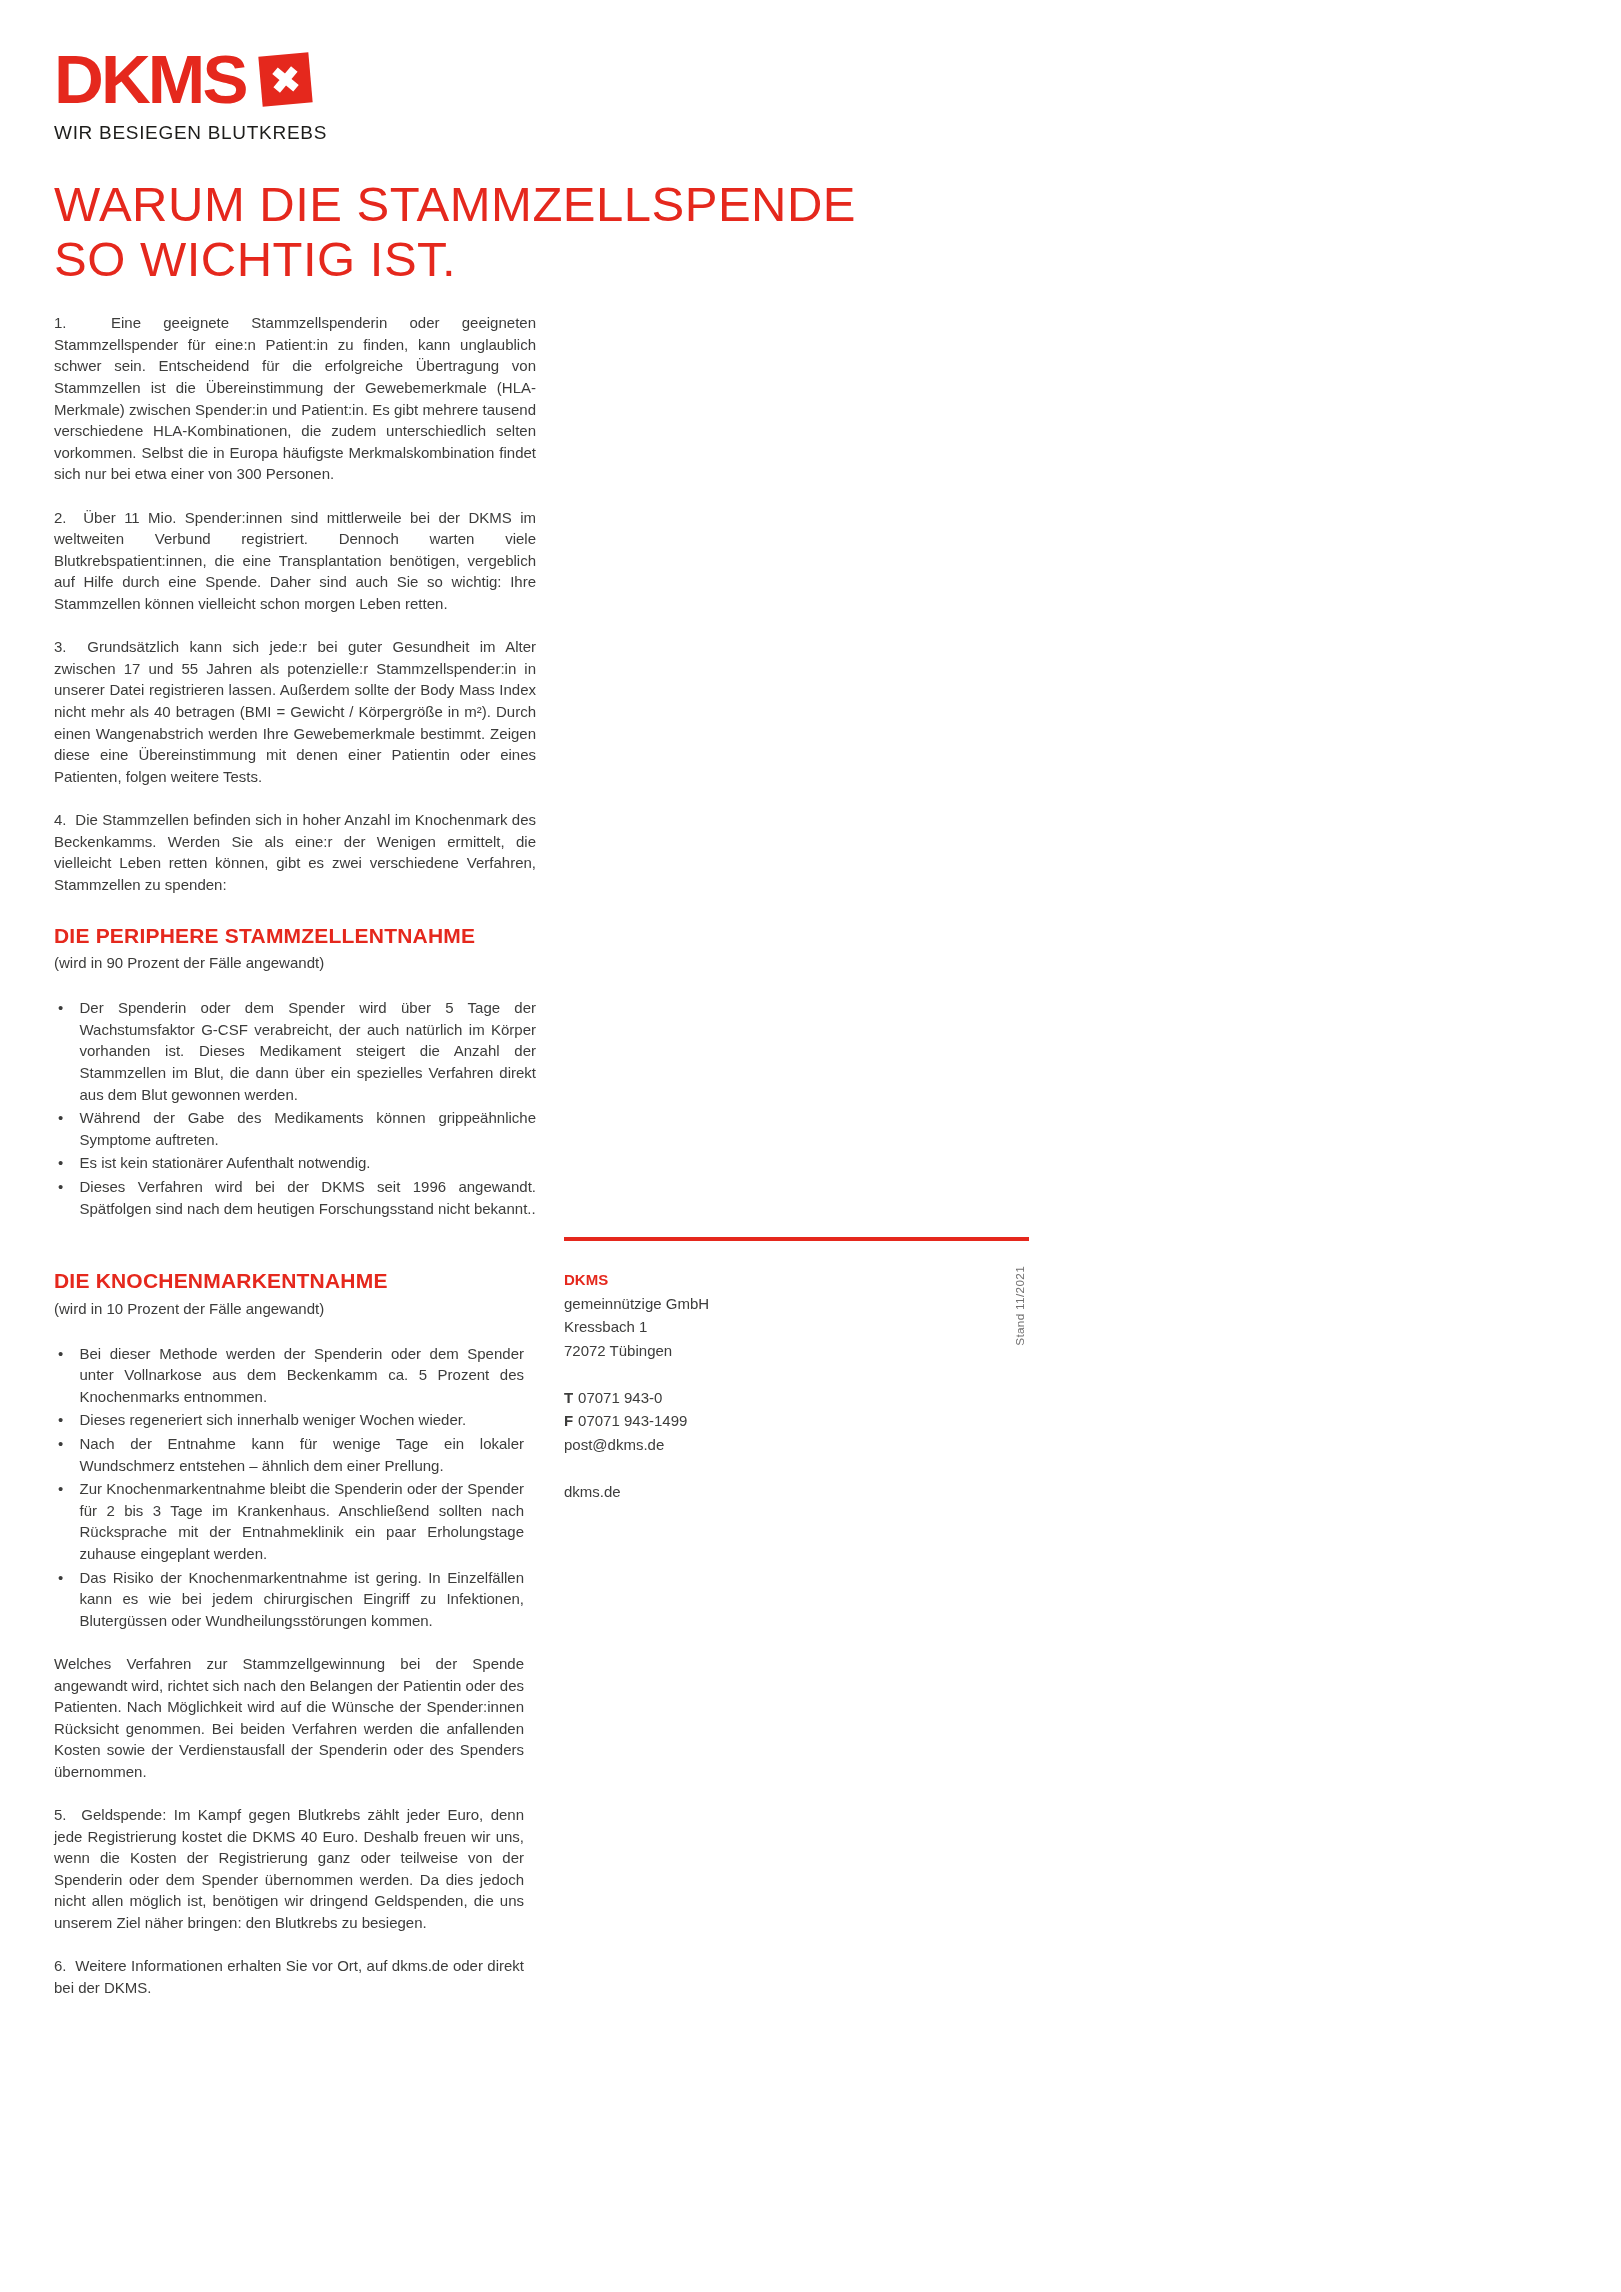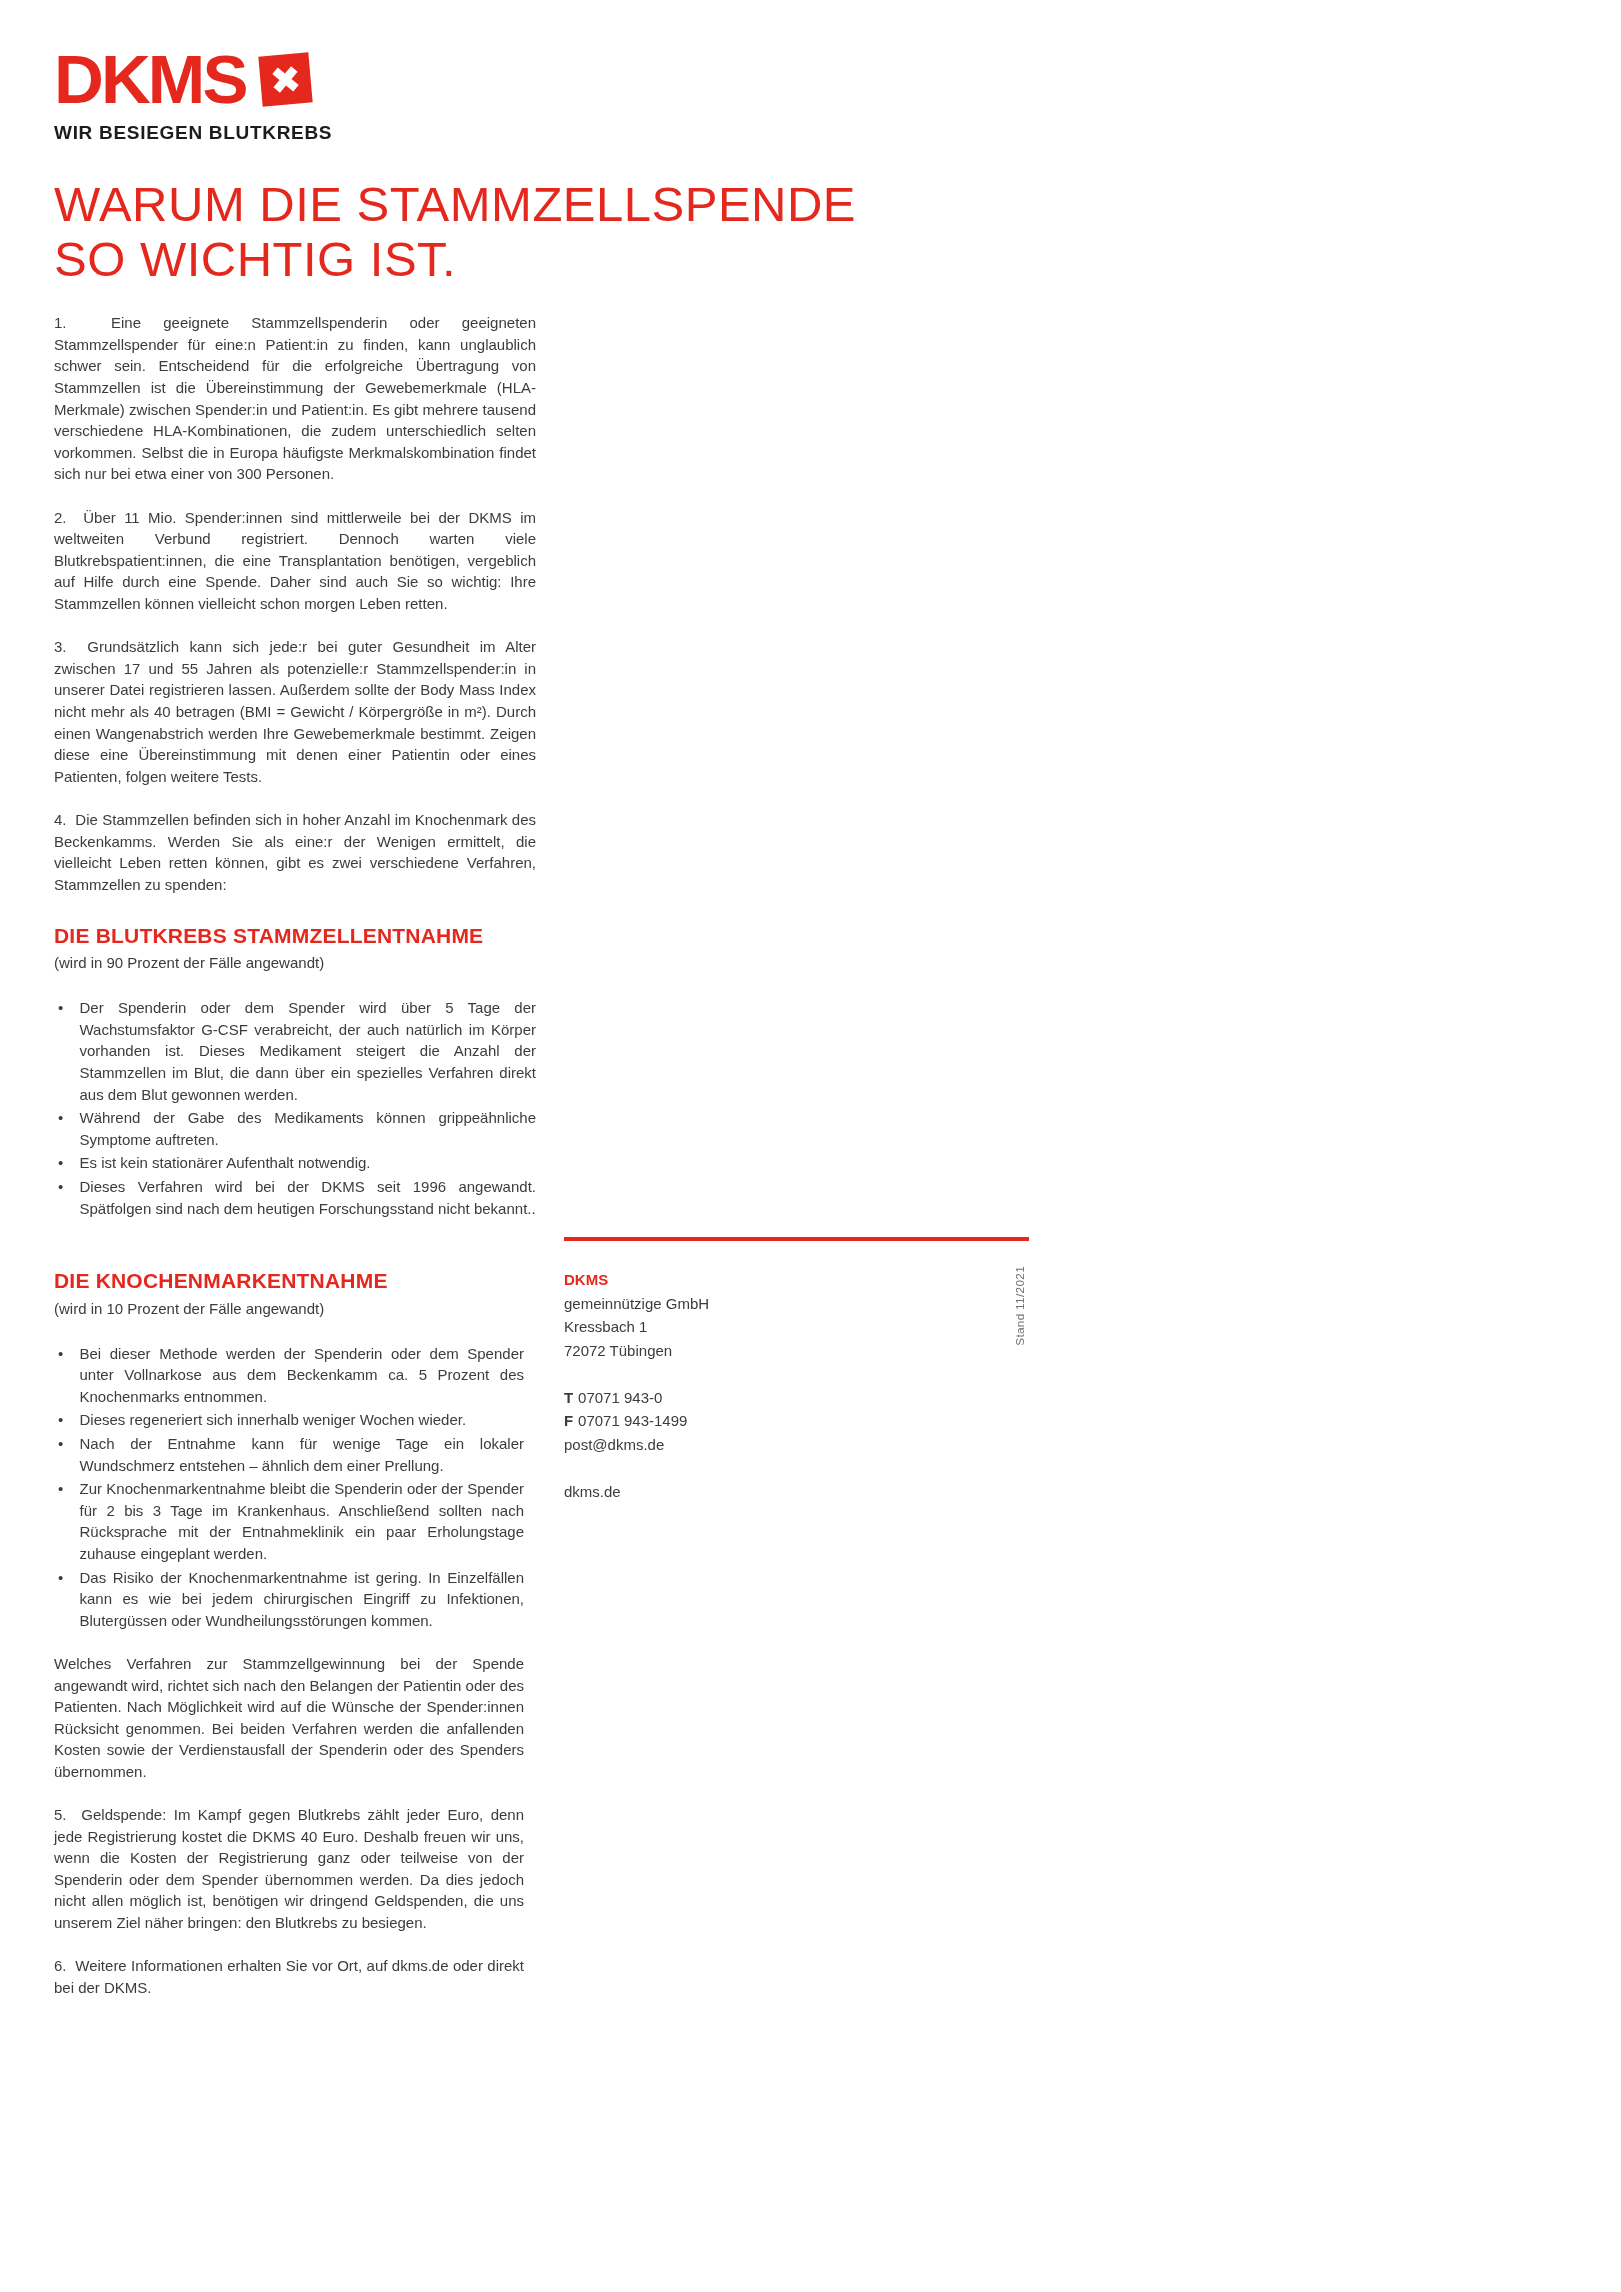--- a/index.html
+++ b/index.html
@@ -17,21 +17,21 @@
   .inner { position: absolute; left: 54px; top: 45px; width: 980px; }
 
   
   .logo-row { display: flex; align-items: center; gap: 11.8px; }
   .logo-text {
     font-size: 69px; font-weight: 800; letter-spacing: -2.9px;
     color: var(--red); line-height: 1;
   }
   .logo-tile svg { display: block; }
   .tagline {
-    margin-top: 7.8px; font-size: 19px; font-weight: 700;
+    margin-top: 7.8px; font-size: 19px; font-weight: 400;
     letter-spacing: 0.7px; color: var(--dark);
   }
 
   
   .title {
     margin: 33px 0 0 0; font-size: 49px; font-weight: 400;
     line-height: 55px; color: var(--red); letter-spacing: 0.5px;
   }
   .title-line { display: block; }
 
@@ -97,21 +97,21 @@
     </h1>
 
     <div class="columns">
 
       <section class="col-left">
         <p class="body">1.&nbsp; Eine geeignete Stammzellspenderin oder geeigneten Stammzellspender für eine:n Patient:in zu finden, kann unglaublich schwer sein. Entscheidend für die erfolgreiche Übertragung von Stammzellen ist die Übereinstimmung der Gewebemerkmale (HLA-Merkmale) zwischen Spender:in und Patient:in. Es gibt mehrere tausend verschiedene HLA-Kombinationen, die zudem unterschiedlich selten vorkommen. Selbst die in Europa häufigste Merkmalskombination findet sich nur bei etwa einer von 300 Personen.</p>
         <p class="body">2.&nbsp; Über 11 Mio. Spender:innen sind mittlerweile bei der DKMS im weltweiten Verbund registriert. Dennoch warten viele Blutkrebspatient:innen, die eine Transplantation benötigen, vergeblich auf Hilfe durch eine Spende. Daher sind auch Sie so wichtig: Ihre Stammzellen können vielleicht schon morgen Leben retten.</p>
         <p class="body">3.&nbsp; Grundsätzlich kann sich jede:r bei guter Gesundheit im Alter zwischen 17 und 55 Jahren als potenzielle:r Stammzellspender:in in unserer Datei registrieren lassen. Außerdem sollte der Body Mass Index nicht mehr als 40 betragen (BMI = Gewicht / Körpergröße in m²). Durch einen Wangenabstrich werden Ihre Gewebemerkmale bestimmt. Zeigen diese eine Übereinstimmung mit denen einer Patientin oder eines Patienten, folgen weitere Tests.</p>
         <p class="body">4.&nbsp; Die Stammzellen befinden sich in hoher Anzahl im Knochenmark des Beckenkamms. Werden Sie als eine:r der Wenigen ermittelt, die vielleicht Leben retten können, gibt es zwei verschiedene Verfahren, Stammzellen zu spenden:</p>
 
-        <h2 class="section-heading">DIE BLUTKREBS STAMMZELLENTNAHME</h2>
+        <h2 class="section-heading">DIE PERIPHERE STAMMZELLENTNAHME</h2>
         <p class="body sub">(wird in 90 Prozent der Fälle angewandt)</p>
         <ul class="bullets">
           <li>Der Spenderin oder dem Spender wird über 5 Tage der Wachstumsfaktor G-CSF verabreicht, der auch natürlich im Körper vorhanden ist. Dieses Medikament steigert die Anzahl der Stammzellen im Blut, die dann über ein spezielles Verfahren direkt aus dem Blut gewonnen werden.</li>
           <li>Während der Gabe des Medikaments können grippeähnliche Symptome auftreten.</li>
           <li>Es ist kein stationärer Aufenthalt notwendig.</li>
           <li>Dieses Verfahren wird bei der DKMS seit 1996 angewandt. Spätfolgen sind nach dem heutigen Forschungsstand nicht bekannt..</li>
         </ul>
       </section>
 
       <section class="col-right">

